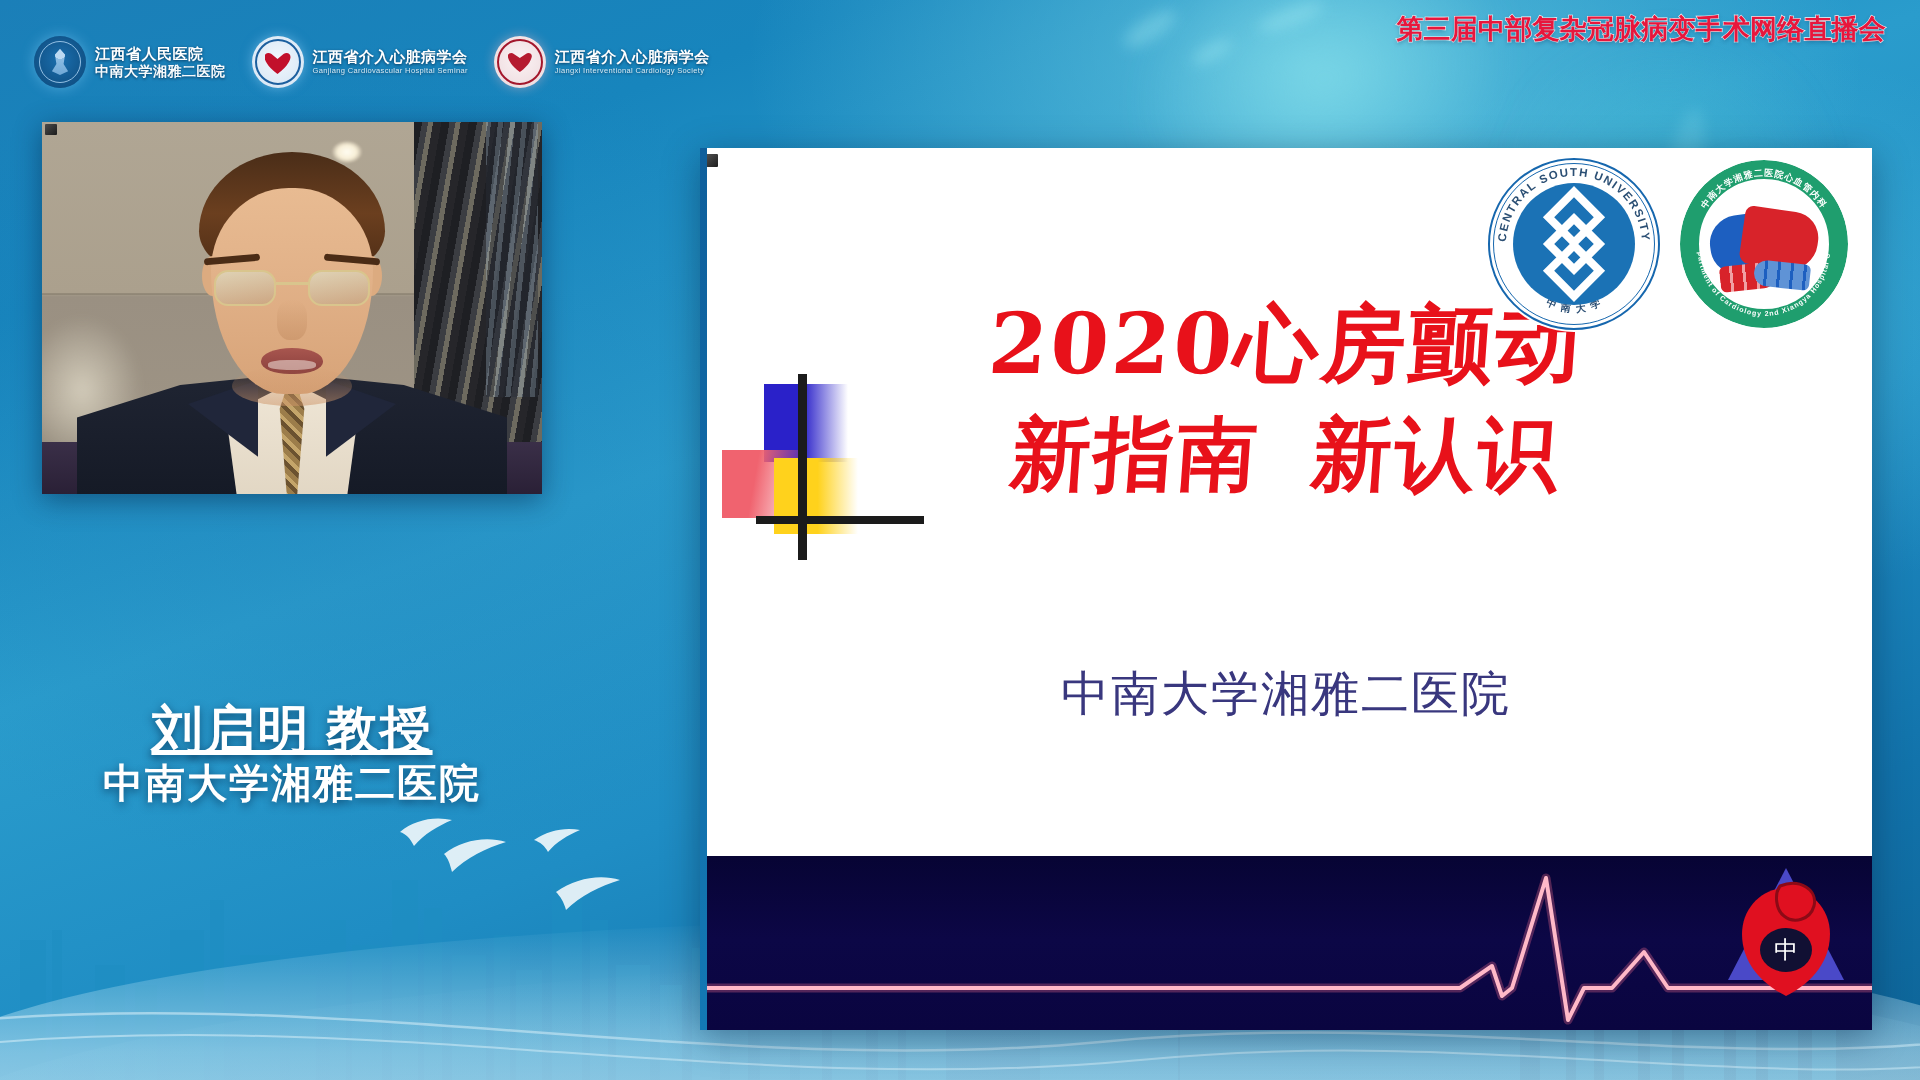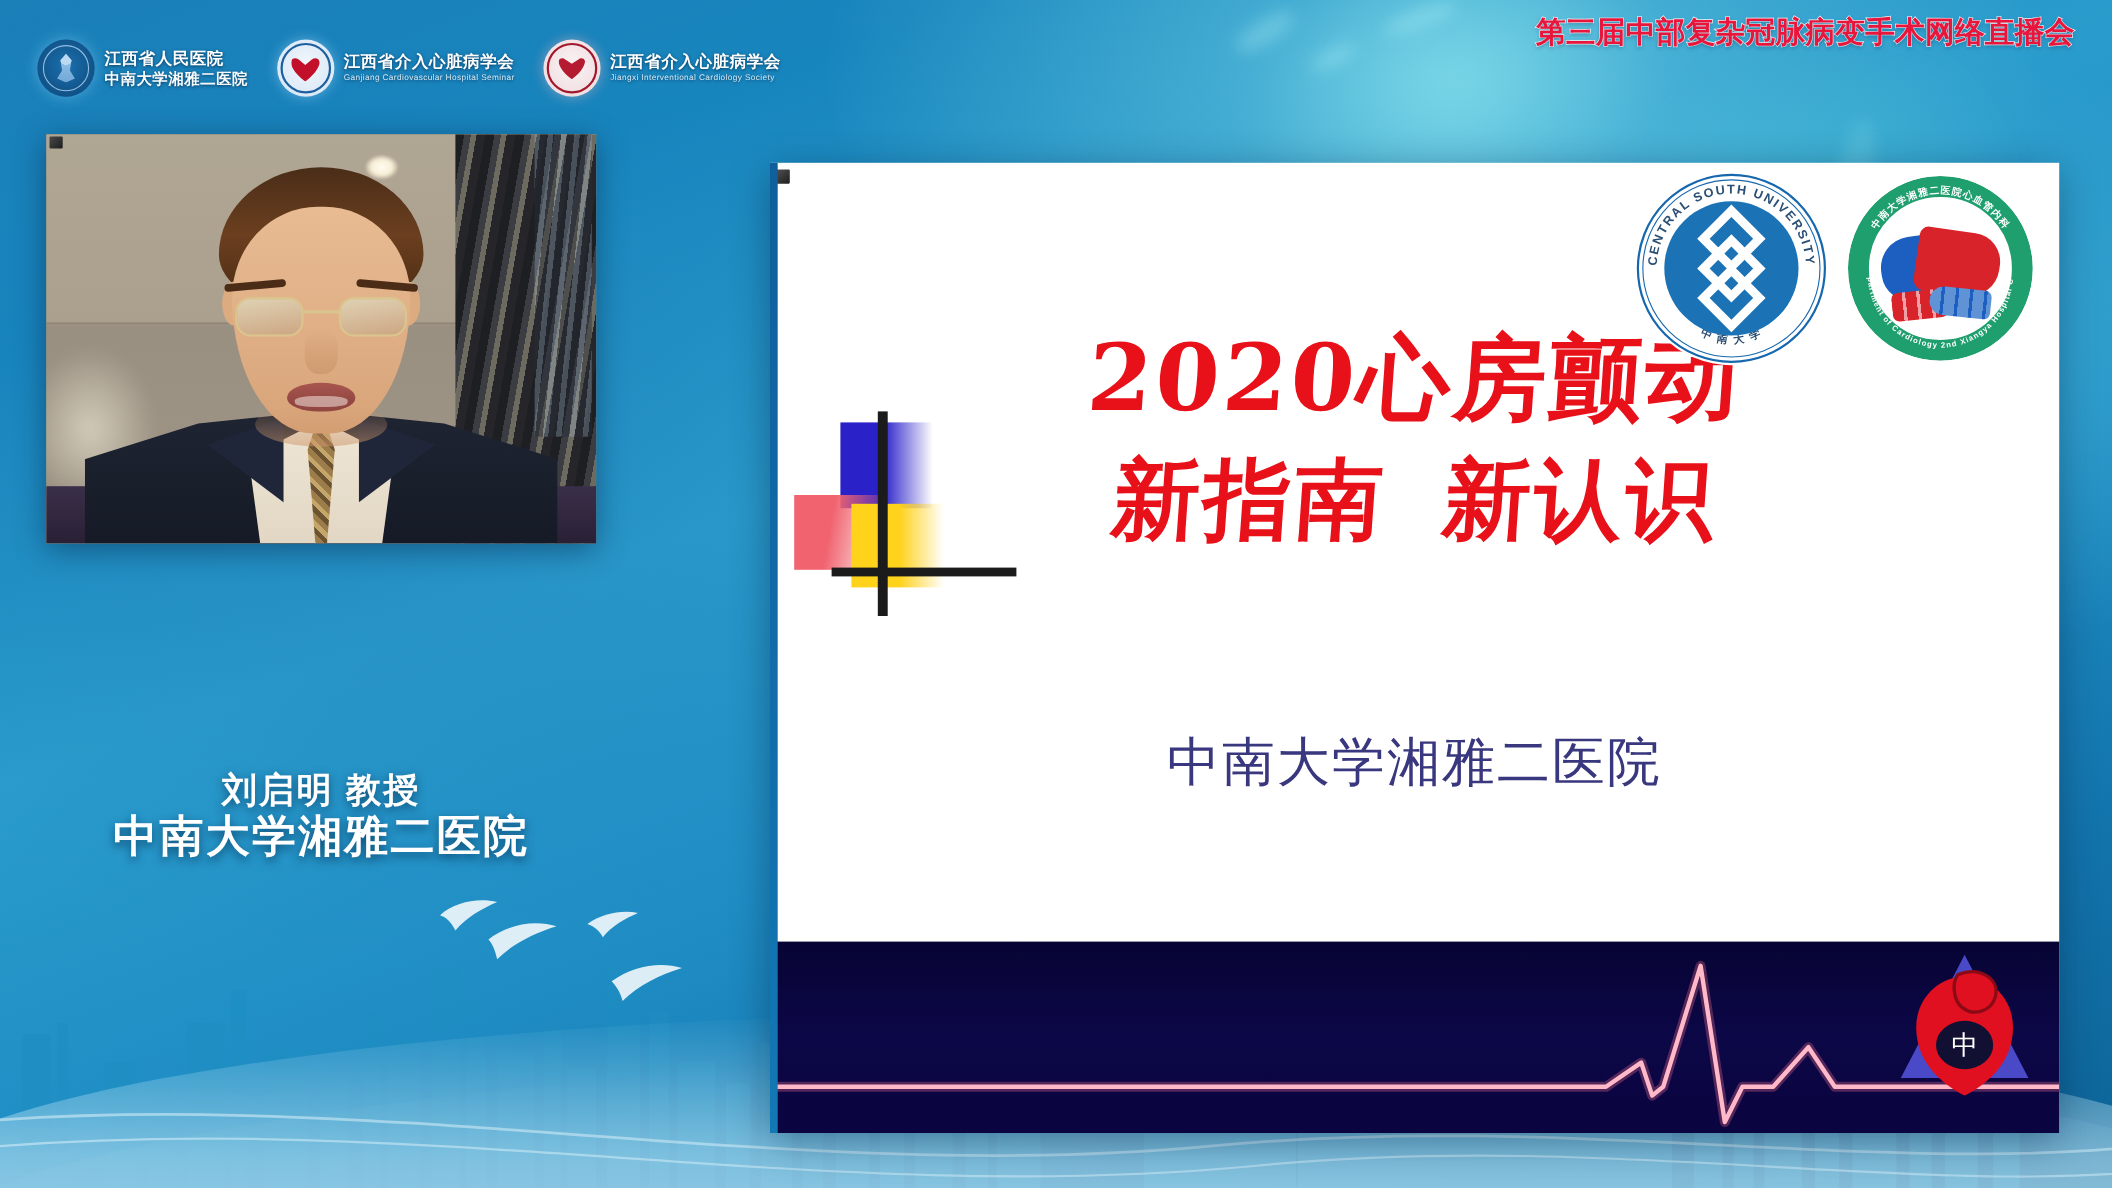--- a/index.html
+++ b/index.html
@@ -153,21 +153,21 @@
   .collar-l, .collar-r { position:absolute; bottom:34px; width:70px; height:80px; background:#20263a; }
   .collar-l { left:50%; margin-left:-104px; clip-path:polygon(100% 0,100% 96%,0 30%); }
   .collar-r { left:50%; margin-left:34px;  clip-path:polygon(0 0,100% 30%,0 96%); }
 
   .cam-dot { position:absolute; left:3px; top:2px; width:12px; height:11px;
     background:linear-gradient(135deg,#4b4b4b,#1c1c1c); border-radius:1px; }
 
   
   #speaker { position:absolute; left:42px; top:700px; width:500px; text-align:center; z-index:6; }
   #speaker div { color:#ffffff; font-weight:700; line-height:1.18; text-shadow:0 3px 9px rgba(0,35,70,.62); white-space:nowrap; }
-  .sp-name { font-size:32px; letter-spacing:2px; }
+  .sp-name { font-size:51px; letter-spacing:2px;text-decoration:underline; }
   .sp-org  { font-size:40px; letter-spacing:2px; }
 
   
   #slide {
     position:absolute; left:700px; top:148px; width:1172px; height:882px;
     background:#ffffff; z-index:5;
     box-shadow:0 8px 34px rgba(0,25,55,.40);
   }
   .slide-marker { position:absolute; left:4px; top:6px; width:14px; height:13px;
     background:linear-gradient(135deg,#555,#1e1e1e); border-radius:1px; z-index:3; }

